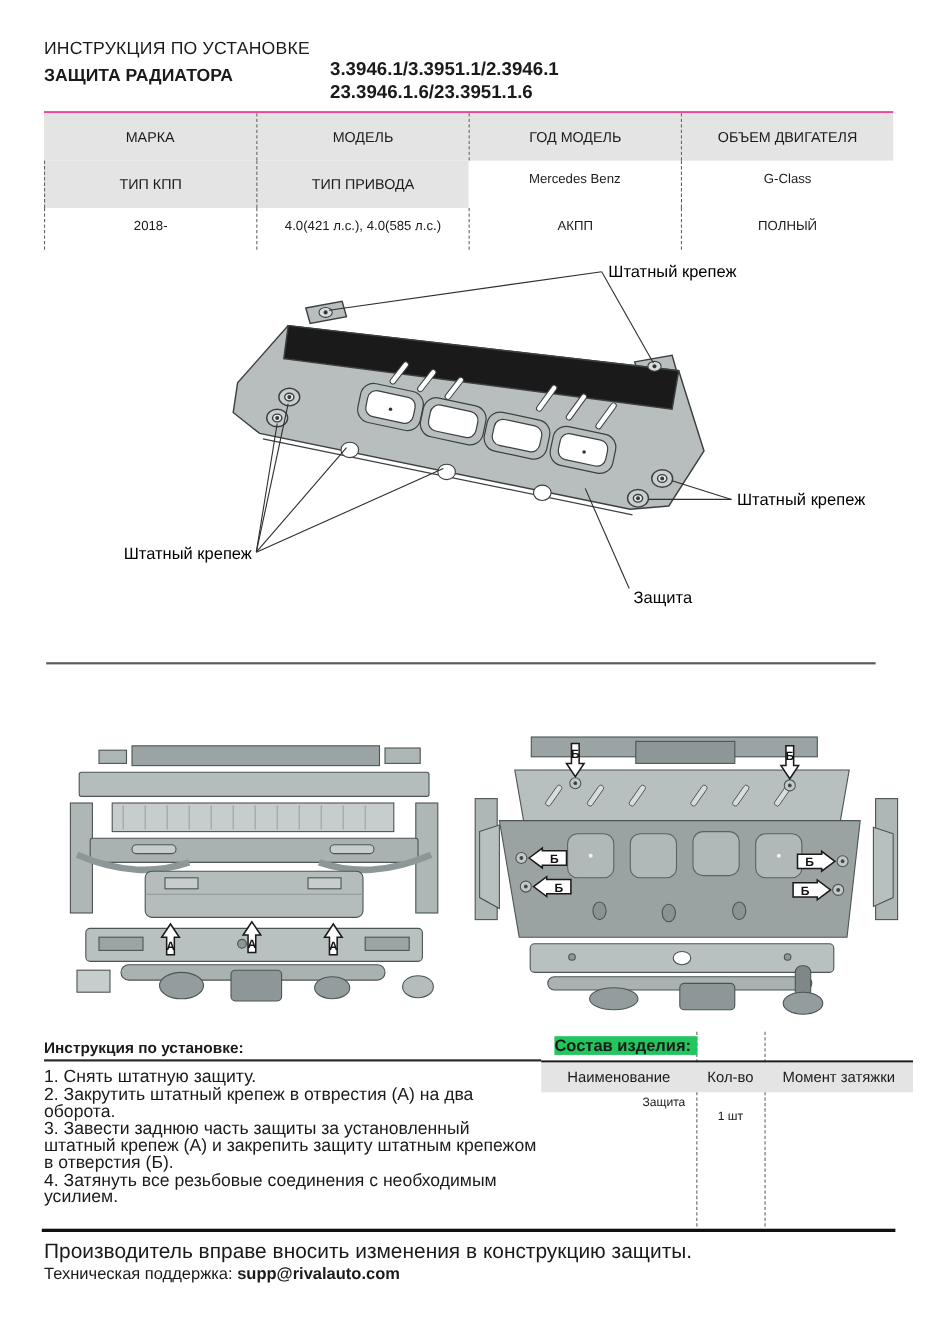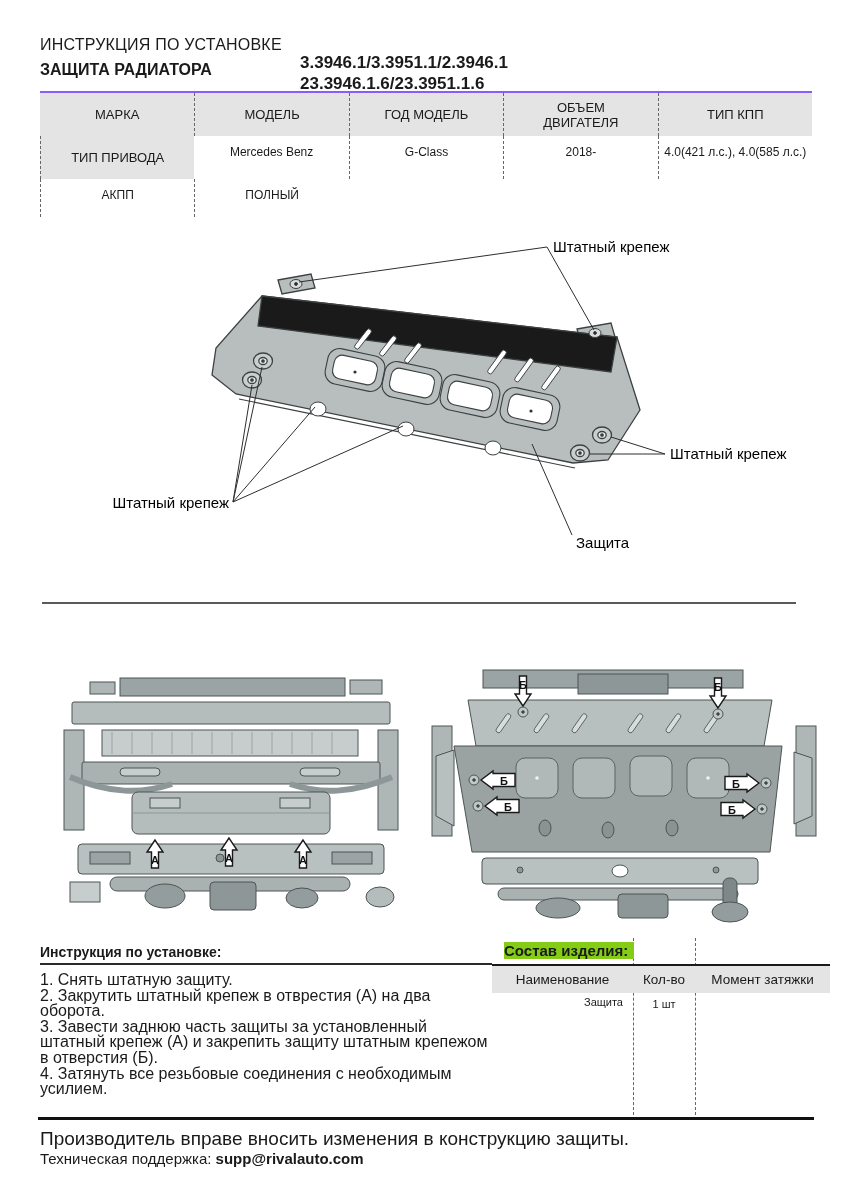--- a/index.html
+++ b/index.html
@@ -11,23 +11,23 @@
   }
   .abs { position:absolute; }
 
   
   .hdr-doc-type { left:40px; top:36px; font-size:16px; letter-spacing:.2px; }
   .hdr-product  { left:40px; top:61px; font-size:16px; font-weight:bold; }
   .hdr-partnums { left:300px; top:52px; font-size:17px; font-weight:bold; line-height:21px; }
 
   
   .spec-table {
-    left:40px; top:91px; width:772px;
-    border-top:2px solid #8b5cf6;
-    display:grid; grid-template-columns:repeat(5,1fr);
+    left:40px; top:101px; width:772px;
+    border-top:2px solid #ec4899;
+    display:grid; grid-template-columns:repeat(4,1fr);
   }
   .spec-table .sh {
     background:#e4e4e4; min-height:43px; display:flex; align-items:center; justify-content:center;
     text-align:center; font-size:13px; line-height:15px; padding:4px 24px;
   }
   .spec-table .sd {
     min-height:38px; display:flex; align-items:flex-start; justify-content:center;
     padding-top:9px; font-size:12px; white-space:nowrap;
   }
   .spec-table .c2,.spec-table .c3,.spec-table .c4,.spec-table .c5,.spec-table .c6 {
@@ -38,28 +38,28 @@
 
   
   .instr-head { left:40px; top:944px; font-size:14px; font-weight:bold; }
   .instr-line { left:40px; top:963px; width:452px; height:2px; background:#2a2a2a; }
   .instr-steps { left:40px; top:972px; width:456px; font-size:16px; line-height:15.6px; }
 
   
   .comp { left:492px; top:938px; width:338px; height:177px; }
   .comp-dash { position:absolute; top:0; bottom:0; width:0; border-left:1px dashed #666; }
   .comp-dash.d1 { left:141px; } .comp-dash.d2 { left:203px; }
-  .comp-head { position:absolute; left:12px; top:4px; font-size:15px; font-weight:bold; background:#84cc16; padding-right:6px; }
+  .comp-head { position:absolute; left:12px; top:4px; font-size:15px; font-weight:bold; background:#22c55e; padding-right:6px; }
   .comp-rule { position:absolute; left:0; top:26px; width:338px; height:2px; background:#1a1a1a; }
   .comp-hrow { position:absolute; left:0; top:28px; width:338px; height:27px; background:#e4e4e4; display:flex; }
   .comp-hrow .hc { display:flex; align-items:center; justify-content:center; font-size:13.5px; }
   .comp-hrow .hc1 { width:141px; } .comp-hrow .hc2 { width:62px; } .comp-hrow .hc3 { width:135px; }
   .comp-drow { position:absolute; left:0; top:55px; width:338px; height:20px; display:flex; font-size:11px; }
   .comp-drow .dc1 { width:141px; text-align:right; padding:3px 10px 0 0; }
-  .comp-drow .dc2 { width:62px; text-align:center; padding-top:5px; }
+  .comp-drow .dc2 { width:62px; text-align:center; padding-top:16px; }
   .comp-drow .dc3 { width:135px; }
 
   
   .foot-line { left:38px; top:1117px; width:776px; height:3px; background:#111; }
   .foot-t1 { left:40px; top:1128px; font-size:19px; }
   .foot-t2 { left:40px; top:1150px; font-size:15px; }
   .foot-t2 b { font-weight:bold; }
 
   svg text { font-family:"Liberation Sans","DejaVu Sans",sans-serif; }
 </style>

